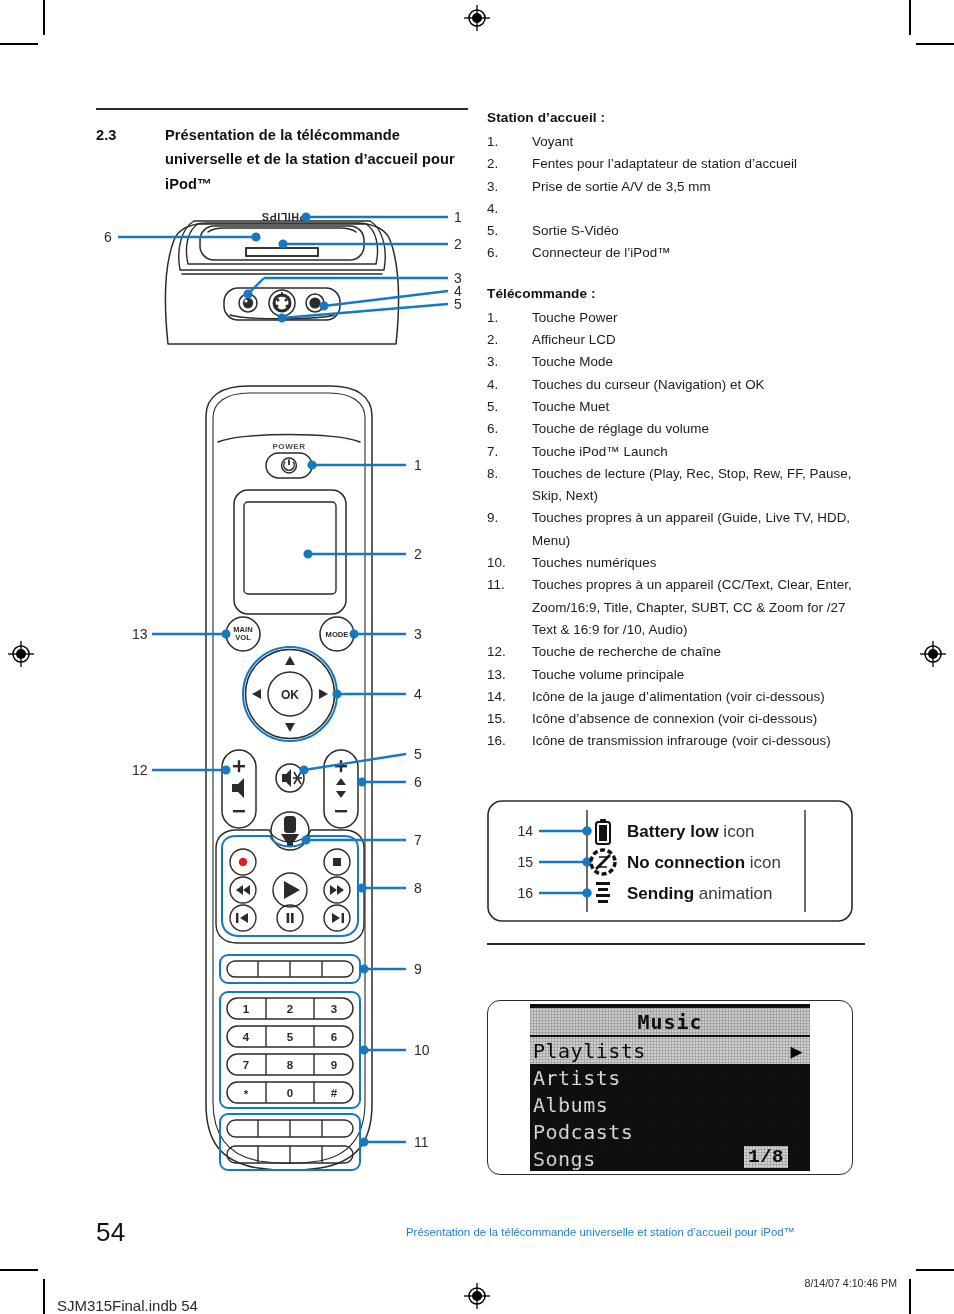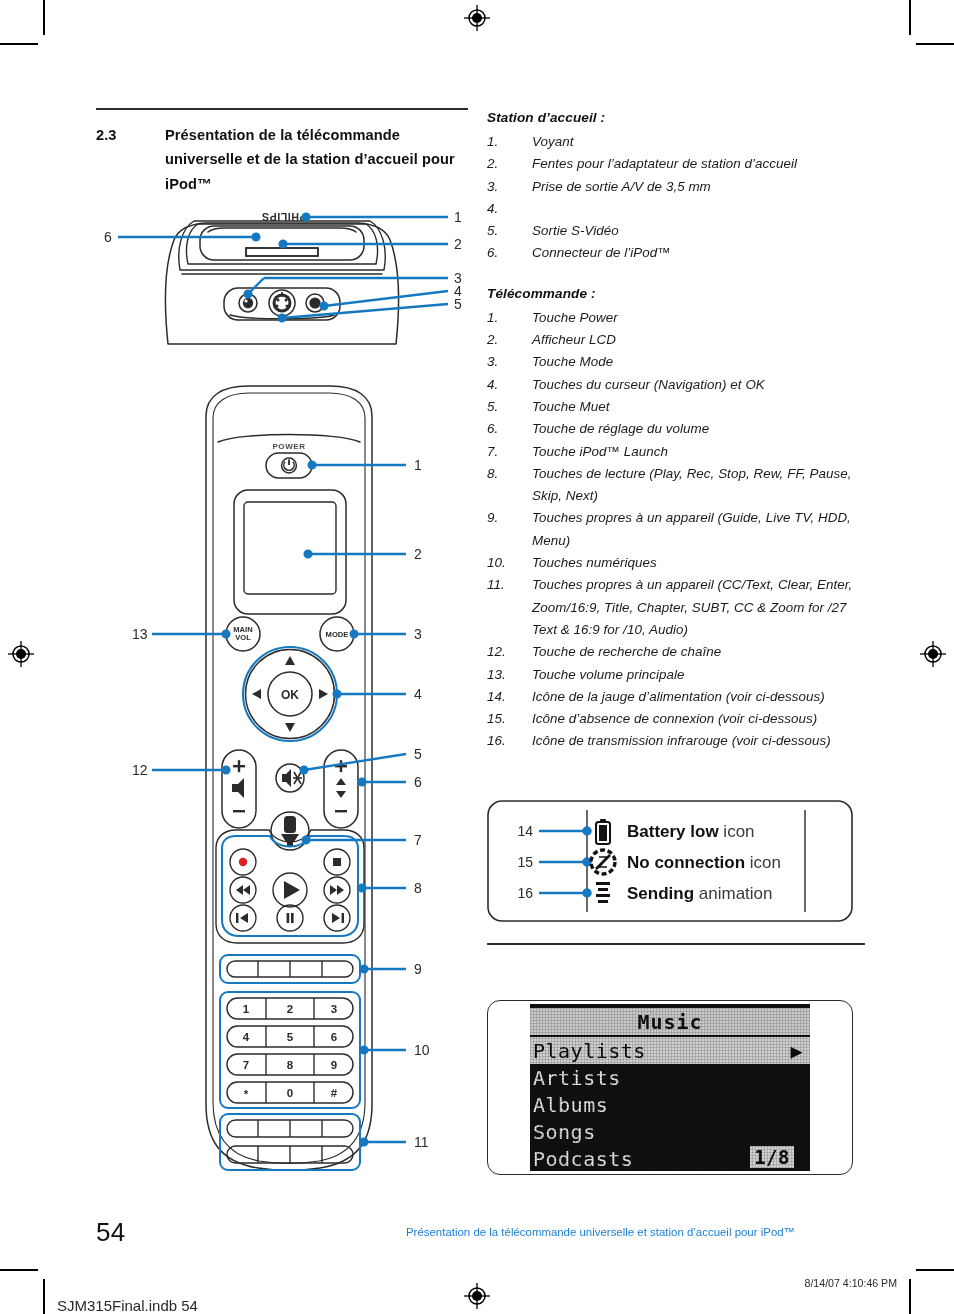--- a/index.html
+++ b/index.html
@@ -28,21 +28,21 @@
     display:flex;margin-top:13px;font-weight:bold;font-size:14.6px;
     line-height:24.6px;letter-spacing:.1px;color:#111;gap:28px;
   }
   .sec-num{width:41px;flex:0 0 41px;}
   .sec-title{flex:1;}
 
   .list-head{
     font-weight:bold;font-size:13.6px;line-height:20px;color:#111;
     margin-bottom:3px;letter-spacing:.1px;
   }
-  .group{margin-bottom:19px;font-style:italic;}
+  .group{margin-bottom:19px;}
   .group.tight{margin-bottom:0;}
 
   
   .nlist{list-style:none;margin:0;padding:0;}
   .nlist li{
     display:flex;font-size:13.4px;line-height:22.3px;color:#1b1b1b;
     letter-spacing:.05px;
   }
   .nlist li .n{width:45px;flex:0 0 45px;}
   .nlist li .t{flex:1;}
@@ -89,22 +89,22 @@
     background:#c9c9c9;color:#101010;font-size:20px;font-weight:bold;
     display:flex;align-items:center;justify-content:center;letter-spacing:1px;
   }
   .lcd-rows{position:absolute;left:0;top:33px;width:100%;}
   .lcd-row{
     height:27px;display:flex;align-items:center;
     color:#e8e8e8;font-size:20px;padding-left:3px;letter-spacing:.5px;
   }
   .lcd-row.sel{background:#cfcfcf;color:#0d0d0d;justify-content:space-between;padding-right:7px;}
   .lcd-badge{
-    position:absolute;right:16px;bottom:3px;background:#d2d2d2;color:#0d0d0d;
-    font-size:19px;font-weight:bold;padding:0 4px;letter-spacing:.5px;
+    position:absolute;right:22px;bottom:3px;background:#d2d2d2;color:#0d0d0d;
+    font-size:19px;font-weight:bold;padding:0 4px;letter-spacing:.5px;font-family:Liberation Mono, monospace;
   }
   .lcd-texture{
     position:absolute;inset:0;pointer-events:none;opacity:.30;
     background-image:
       repeating-linear-gradient(0deg,rgba(0,0,0,.55) 0 1px,transparent 1px 3px),
       repeating-linear-gradient(90deg,rgba(0,0,0,.55) 0 1px,transparent 1px 3px);
   }
 </style>
 </head>
 <body>
@@ -640,24 +640,24 @@
             <span>Playlists</span>
             <span>▶</span>
           </div>
           <div class="lcd-row">
               <span>Artists</span>
             </div>
           <div class="lcd-row">
               <span>Albums</span>
             </div>
           <div class="lcd-row">
-              <span>Songs</span>
+              <span>Podcasts</span>
             </div>
           <div class="lcd-row">
-              <span>Podcasts</span>
+              <span>Songs</span>
             </div>
         </div>
         <div class="lcd-badge">1/8</div>
         <div class="lcd-texture"></div>
       </div>
     </div>
   </div>
 
   <div class="pagenum">54</div>
   <div class="footer-text">Présentation de la télécommande universelle et station d’accueil pour iPod™</div>

